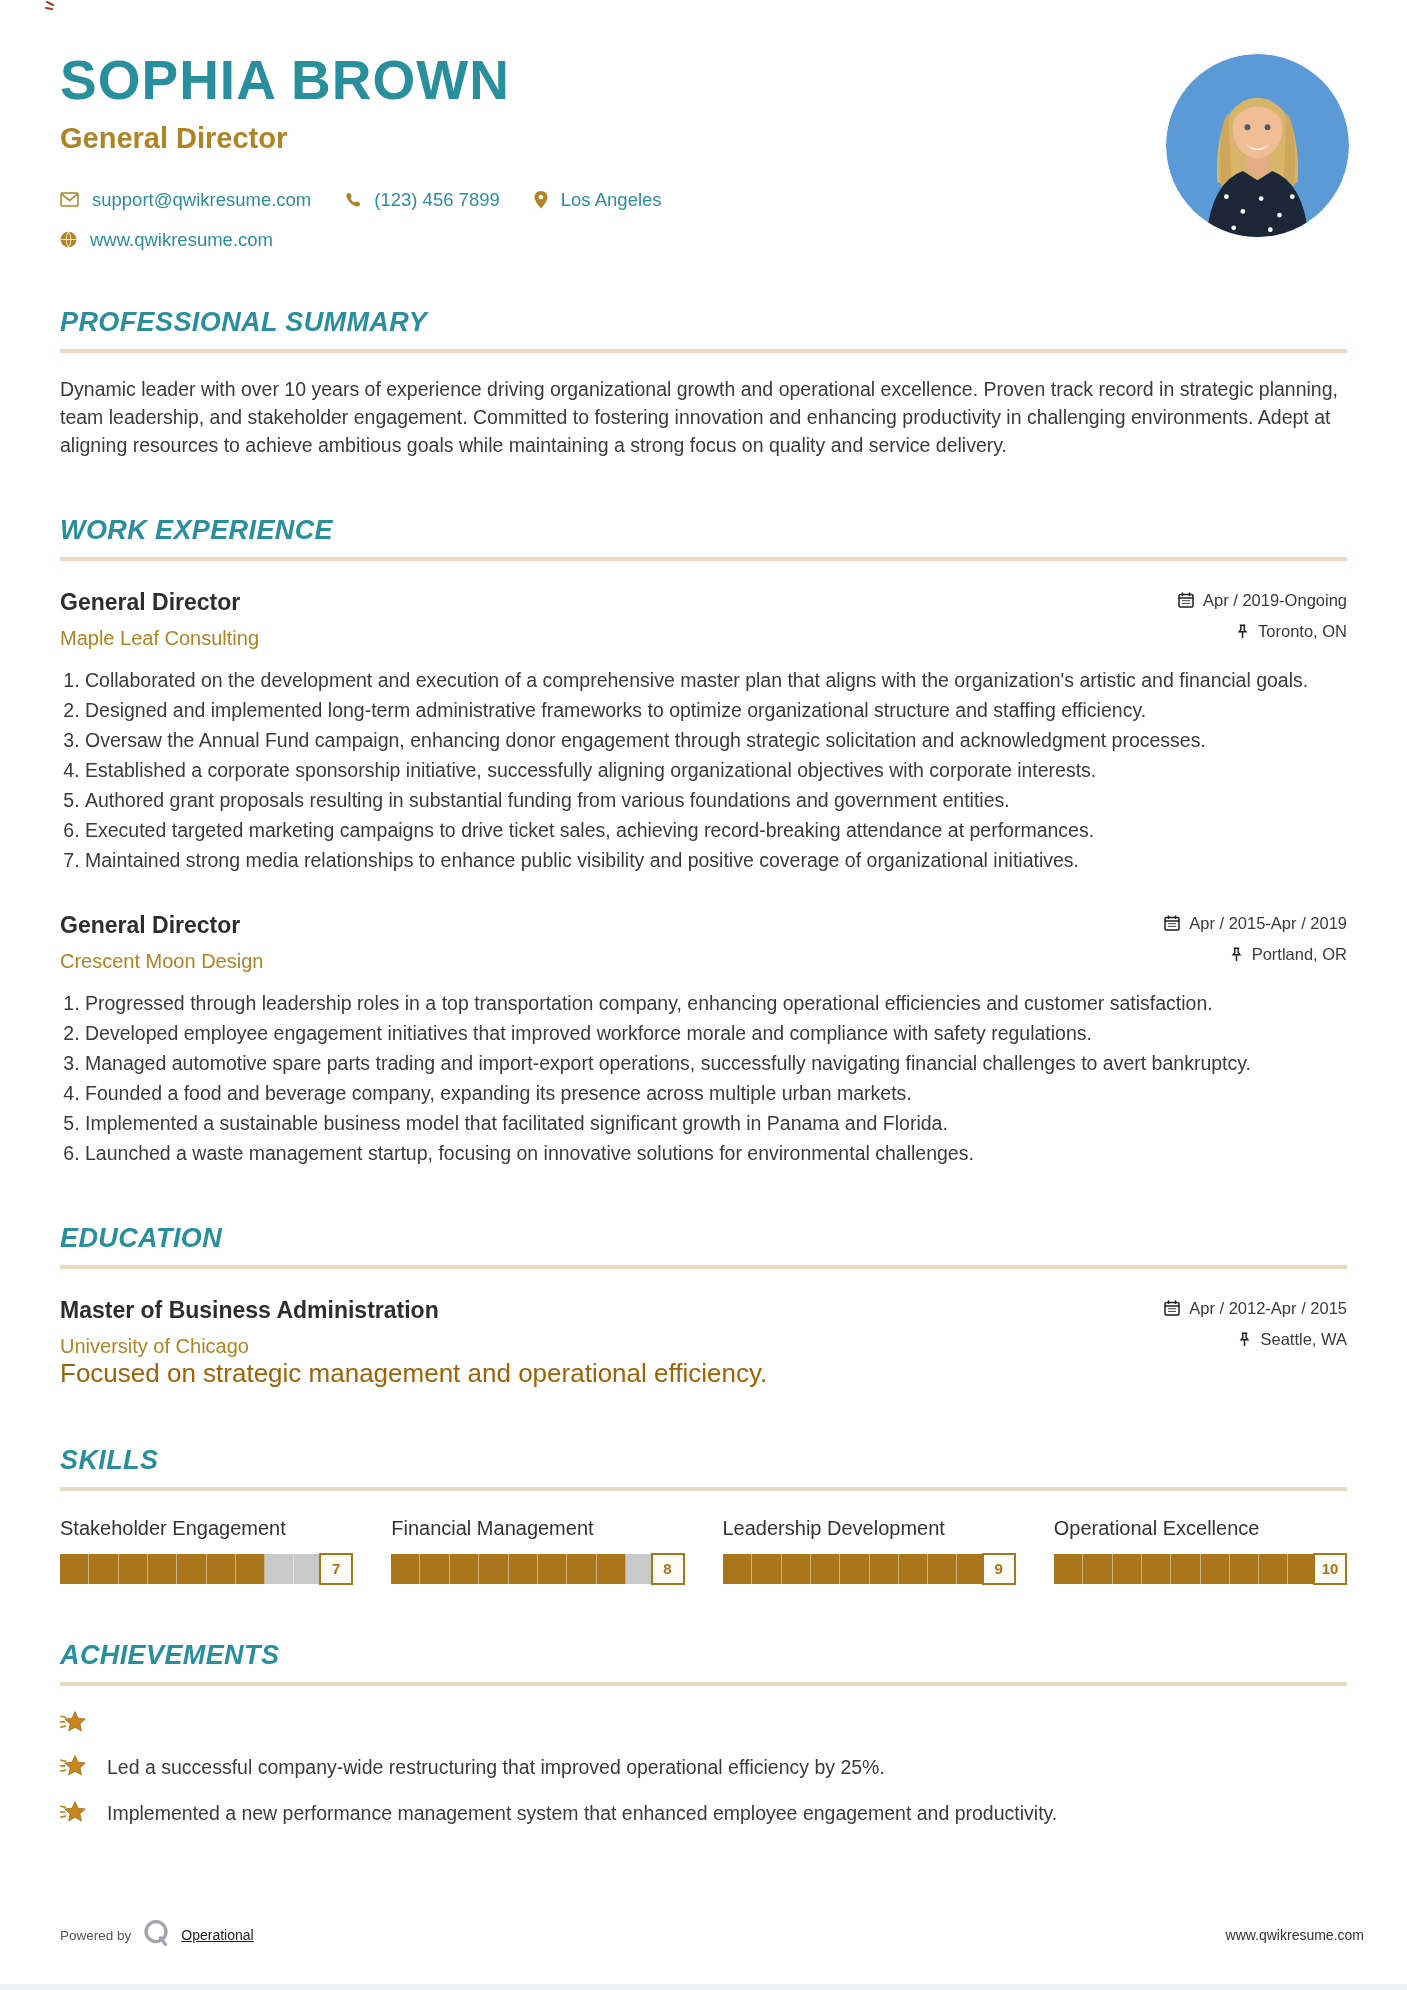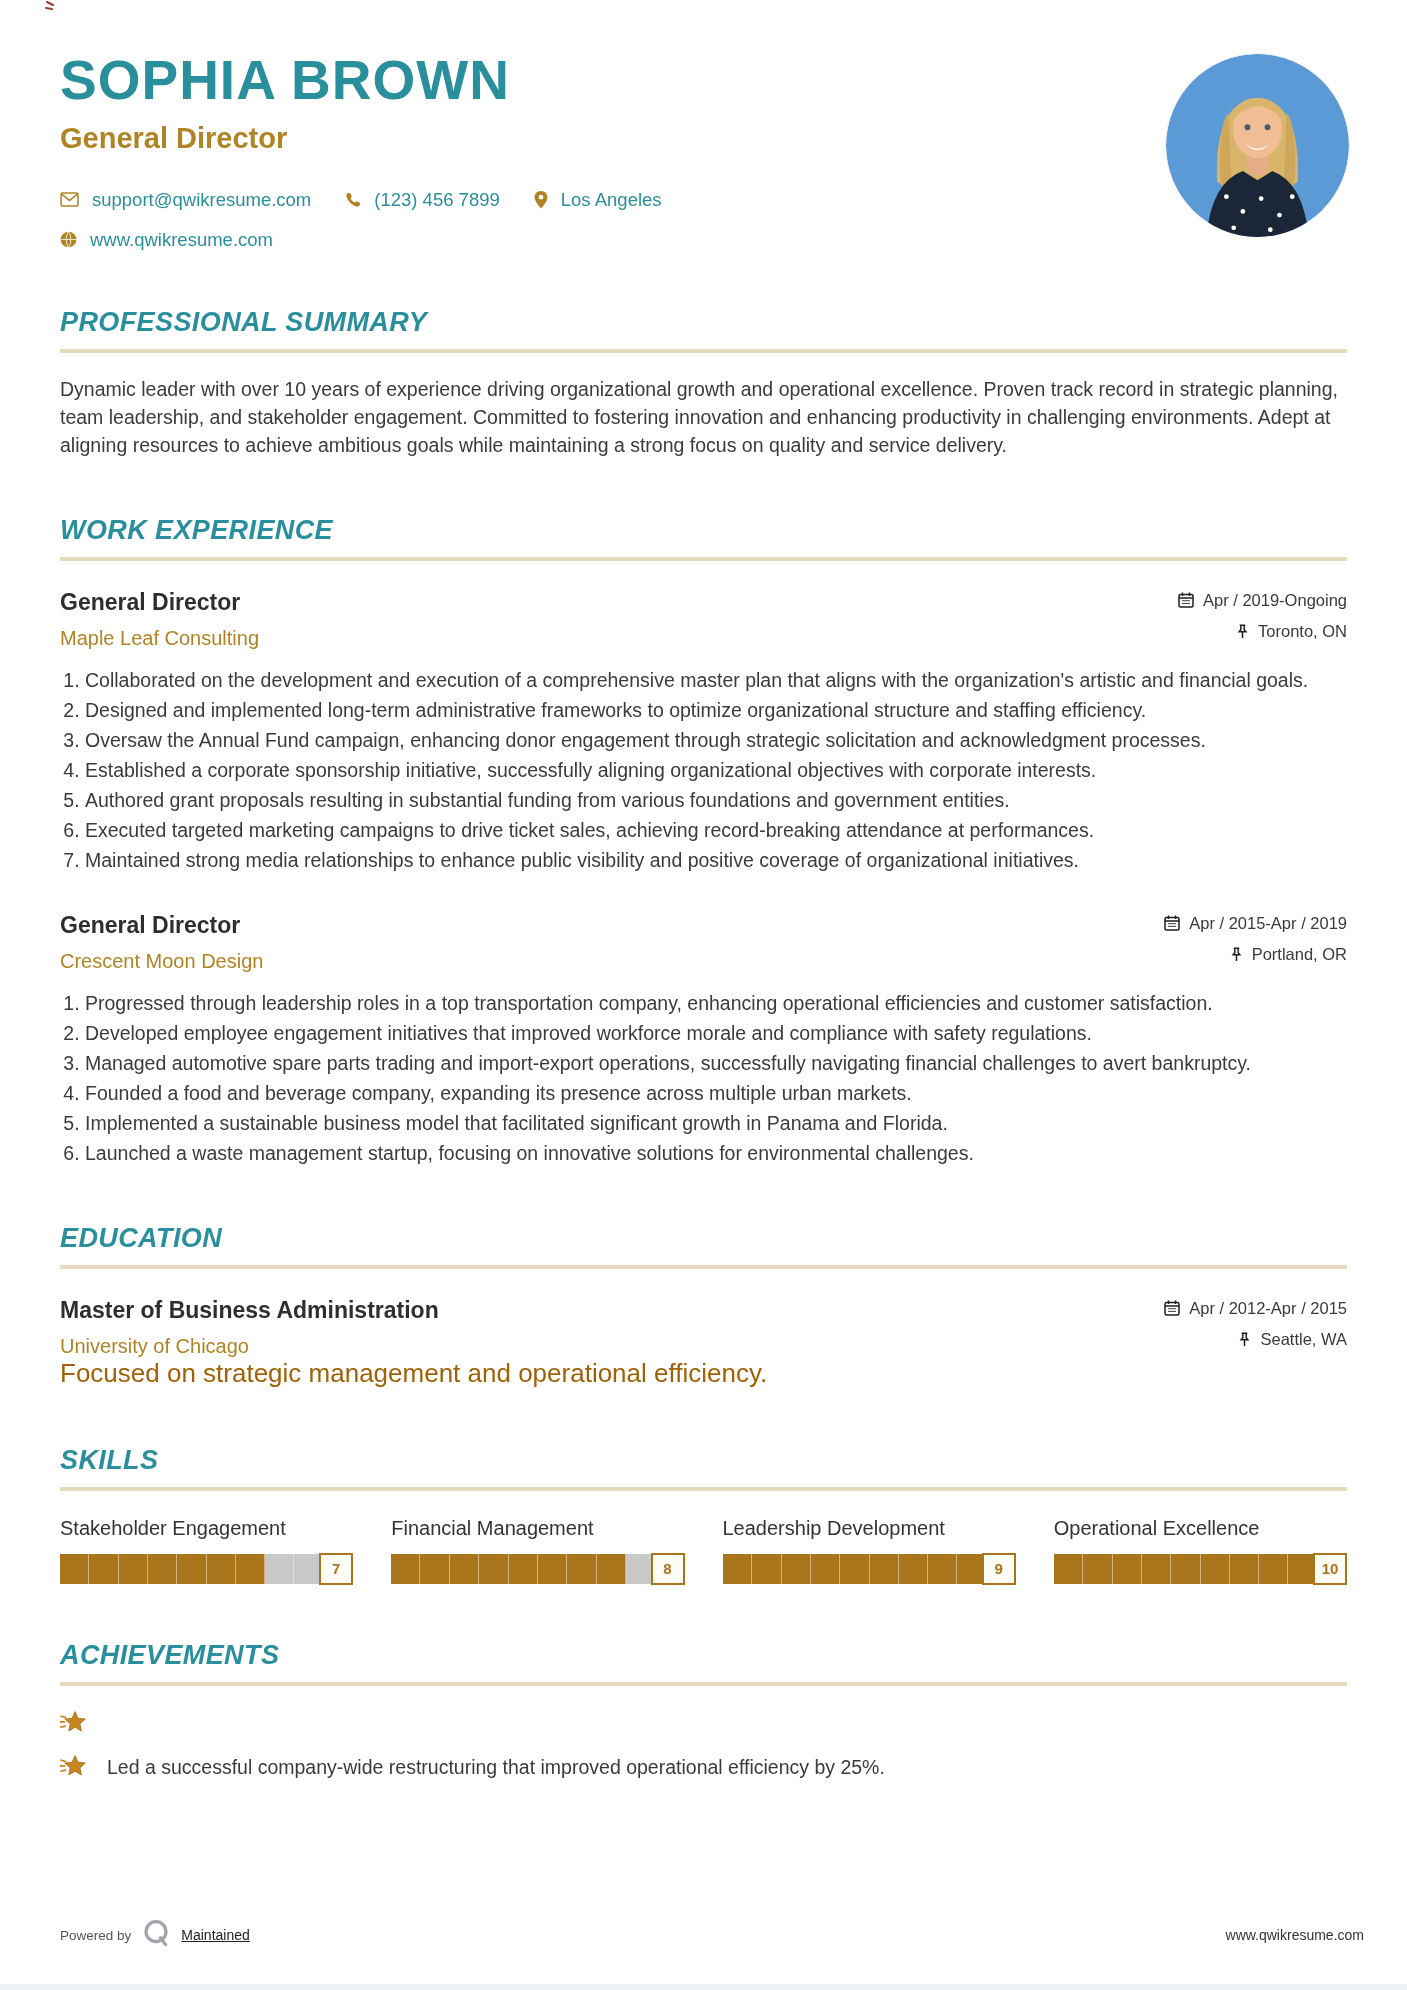--- a/index.html
+++ b/index.html
@@ -324,31 +324,40 @@
       </div>
       <div class="ach-item">
         <span class="aicon">
           <svg width="27" height="25" viewBox="0 0 26 23">
               <path d="M14.5 1 L17.4 7.4 24.4 8.1 19.2 12.8 20.6 19.7 14.5 16.1 8.4 19.7 9.8 12.8 4.6 8.1 11.6 7.4 Z" fill="#c8871e" stroke="#96630f" stroke-width=".7"></path>
               <path d="M1 5.5 L5.2 6.6 M0.2 10.8 L4.4 11 M1 16 L5.2 15" stroke="#c8871e" stroke-width="1.7" stroke-linecap="round"></path>
             </svg>
         </span>
         <span>Led a successful company-wide restructuring that improved operational efficiency by 25%.</span>
       </div>
+      <div class="ach-item">
+        <span class="aicon">
+          <svg width="27" height="25" viewBox="0 0 26 23">
+              <path d="M14.5 1 L17.4 7.4 24.4 8.1 19.2 12.8 20.6 19.7 14.5 16.1 8.4 19.7 9.8 12.8 4.6 8.1 11.6 7.4 Z" fill="#c8871e" stroke="#96630f" stroke-width=".7"></path>
+              <path d="M1 5.5 L5.2 6.6 M0.2 10.8 L4.4 11 M1 16 L5.2 15" stroke="#c8871e" stroke-width="1.7" stroke-linecap="round"></path>
+            </svg>
+        </span>
+        <span>Implemented a new performance management system that enhanced employee engagement and productivity.</span>
+      </div>
     </div>
   </div>
 
   <div class="footer">
     <div class="f-left">
       <span class="powered">Powered by</span>
       <span>
         <svg width="30" height="30" viewBox="0 0 22 22">
             <circle cx="11" cy="10" r="7.3" fill="none" stroke="#a3a3ad" stroke-width="2.4"></circle>
             <path d="M14.2 14.5 L18 19.5" stroke="#a3a3ad" stroke-width="2.4" stroke-linecap="round"></path>
           </svg>
       </span>
-      <span class="brand">Maintained</span>
+      <span class="brand">Operational</span>
     </div>
     <div class="f-site">www.qwikresume.com</div>
   </div>
 
   <div class="bottom-strip"></div>
 </div>
 
 </body></html>

